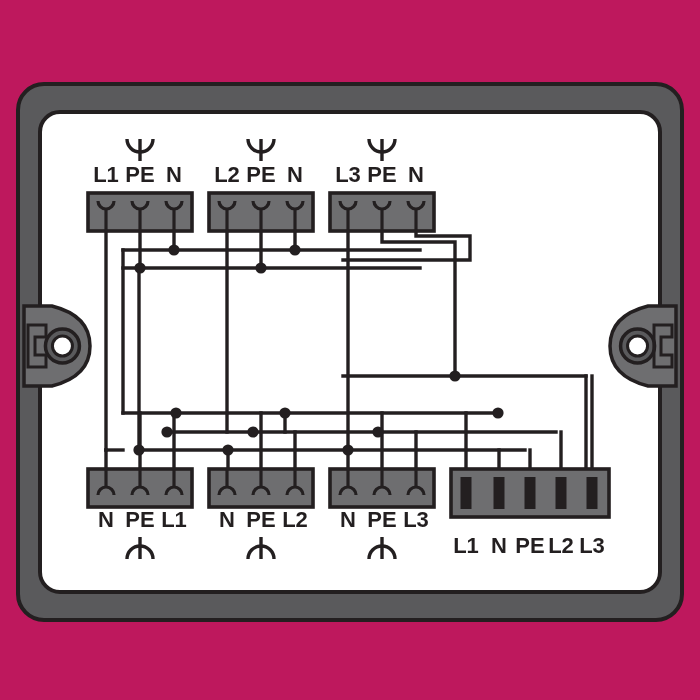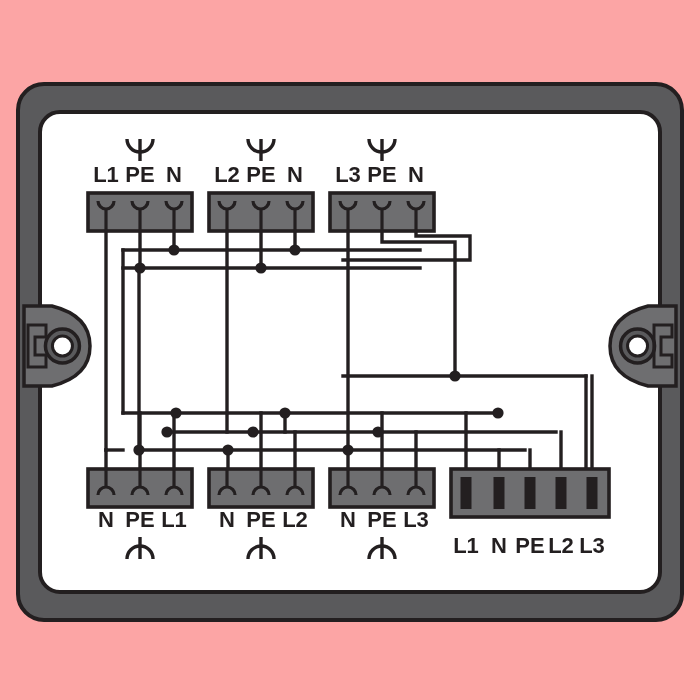--- a/index.html
+++ b/index.html
@@ -1,16 +1,16 @@
 <!DOCTYPE html>
 <html><head>
 <meta charset="utf-8">
 <style>
   html,body{margin:0;padding:0;background:#ffffff;}
-  #stage{position:relative;width:700px;height:700px;background:#fca5a5;
+  #stage{position:relative;width:700px;height:700px;background:#be185d;
          font-family:"Liberation Sans", sans-serif;overflow:hidden;}
   #svgroot{position:absolute;top:0;left:0;width:700px;height:700px;}
 </style>
 </head>
 <body>
 
 <div id="stage">
   <svg id="svgroot" viewBox="0 0 700 700">
 
     <g>

